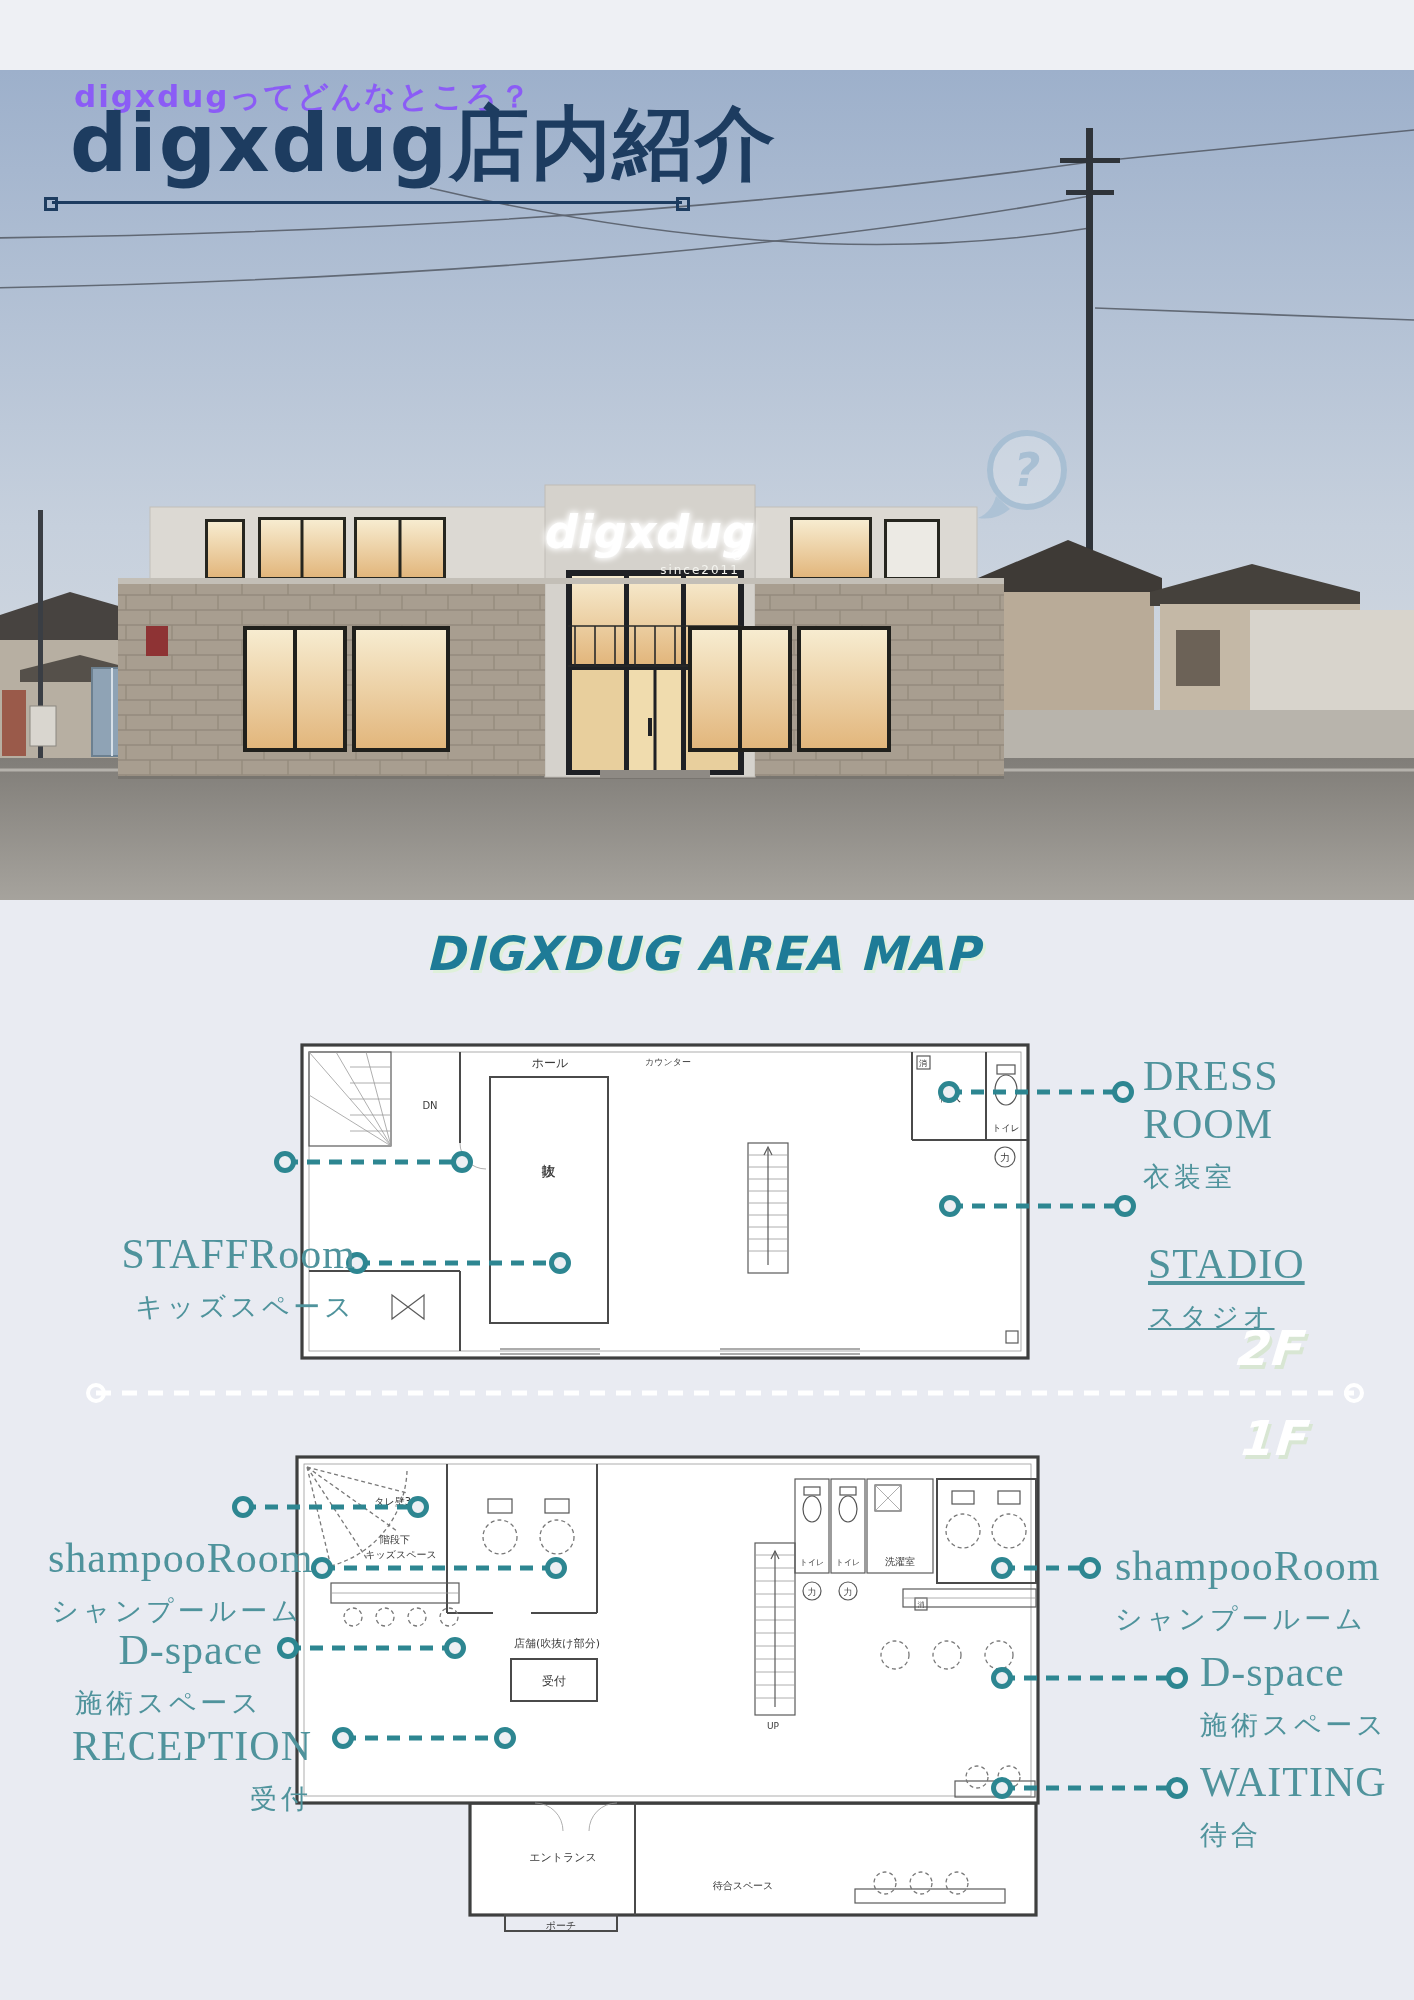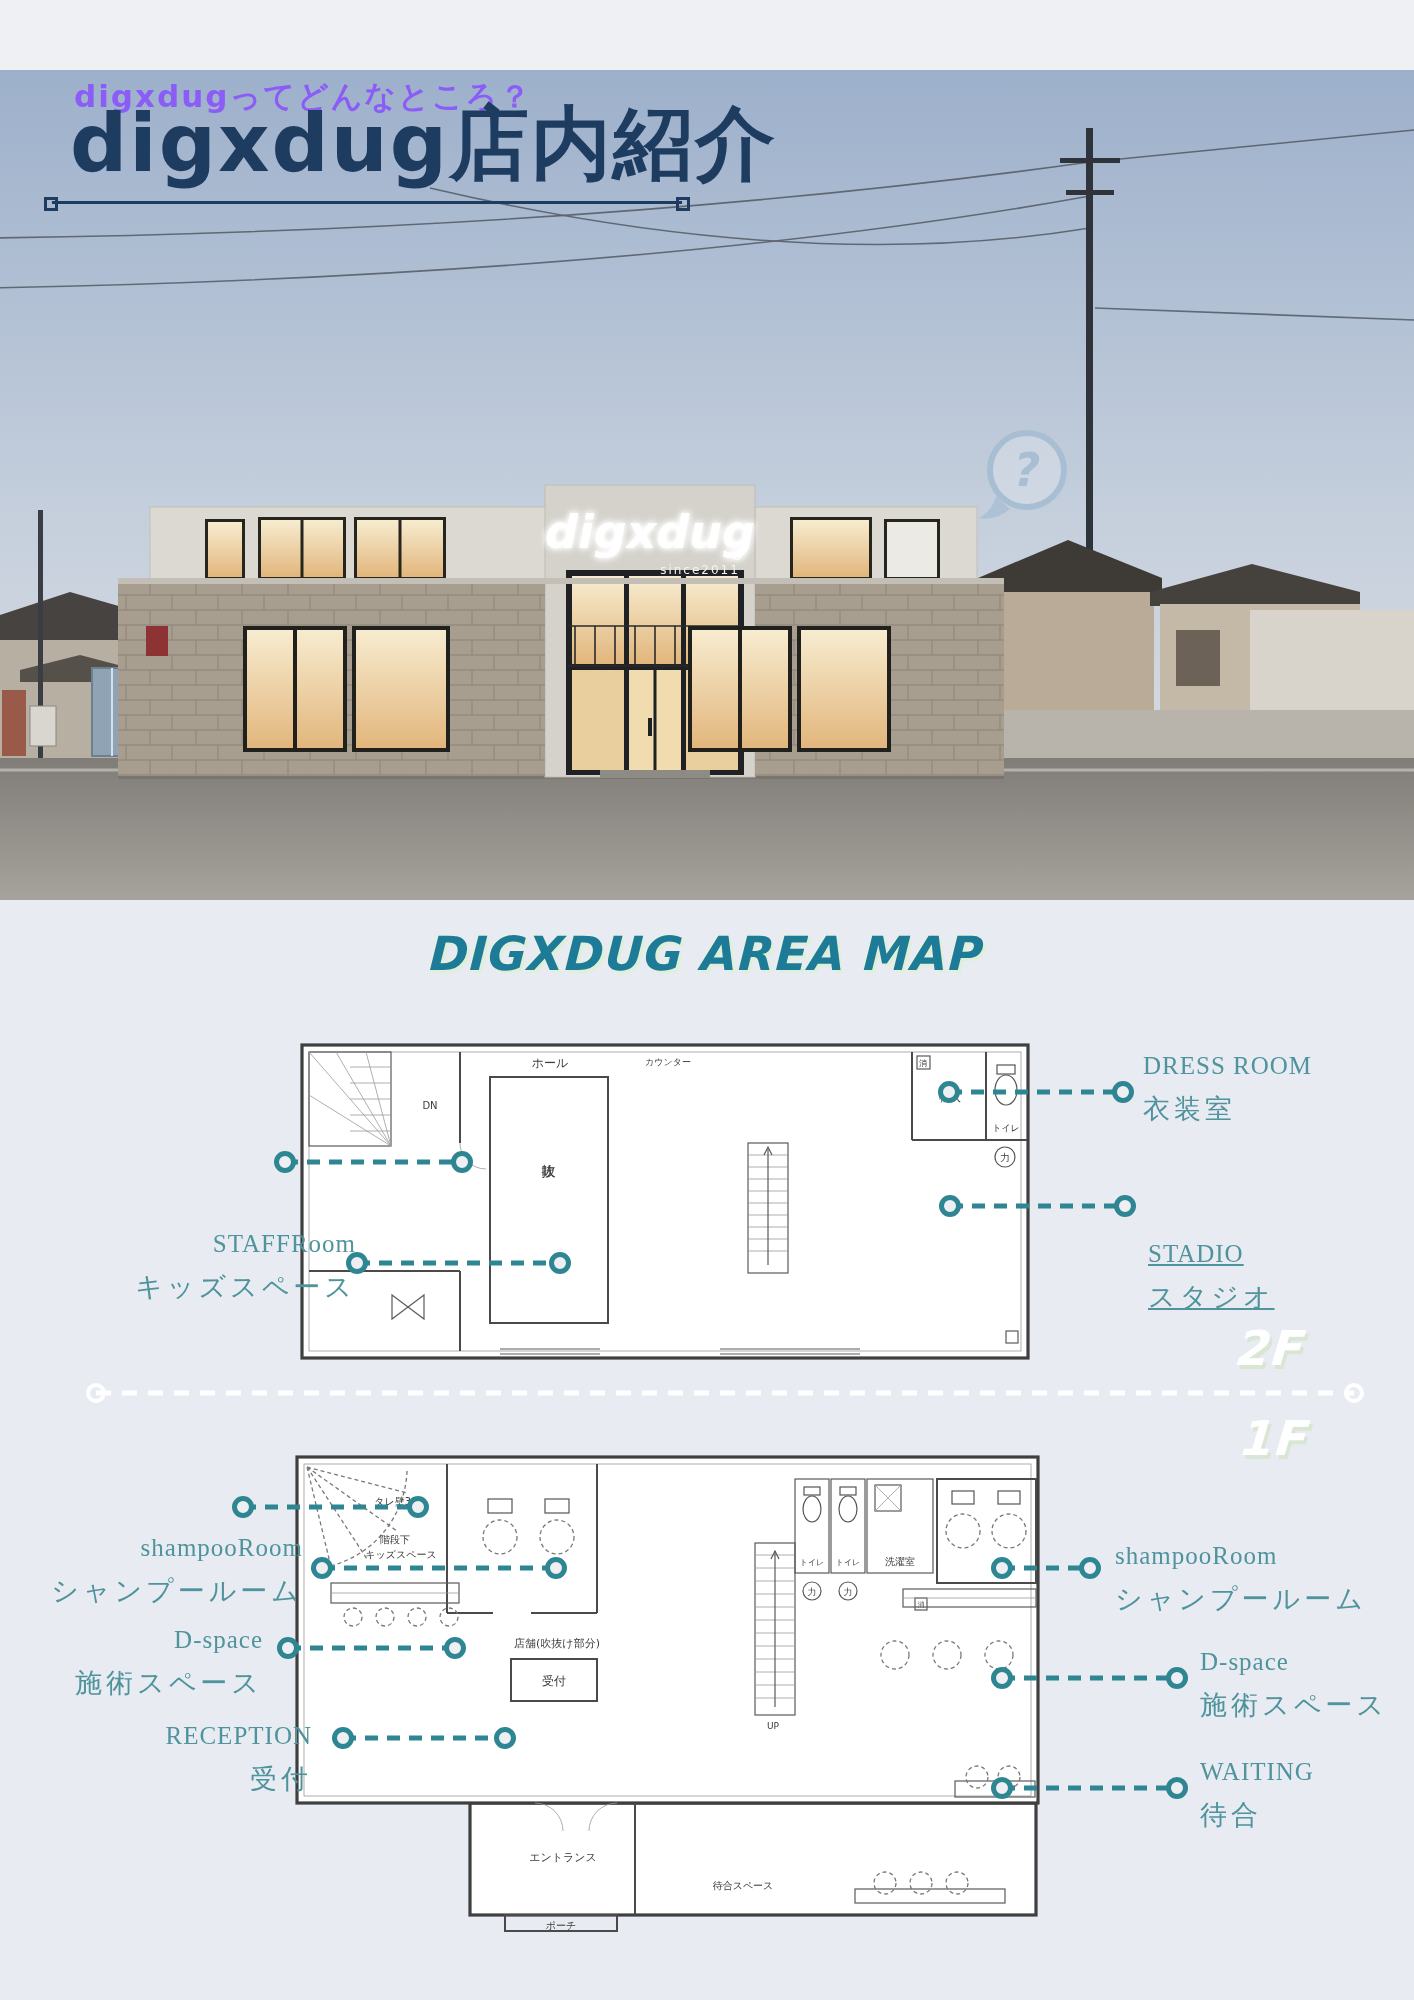--- a/index.html
+++ b/index.html
@@ -28,21 +28,21 @@
   .plan-2f{left:300px;top:1043px;}
   .plan-1f{left:295px;top:1455px;}
 
   .overlay-lines{position:absolute;left:0;top:0;width:1414px;height:2000px;pointer-events:none;z-index:6;}
   .lead{stroke:#2d8691;stroke-width:5;stroke-dasharray:13 9;fill:none;}
   .lead-dot{fill:#edeff3;stroke:#2d8691;stroke-width:5;}
   .div-line{stroke:#ffffff;stroke-width:5;stroke-dasharray:15 11;fill:none;}
   .div-dot{fill:none;stroke:#ffffff;stroke-width:4;}
 
   .map-label{position:absolute;z-index:7;color:#4f939c;font-family:"Liberation Serif","DejaVu Serif",serif;}
-  .map-label .lbl-en{font-size:25px;letter-spacing:1px;}
+  .map-label .lbl-en{font-size:42px;letter-spacing:1px;}
   .map-label .lbl-jp{font-size:27px;letter-spacing:4px;margin-top:11px;}
   .ta-r{text-align:right;} .ta-c{text-align:center;}
 
   
   .w3{stroke:#3e3f3f;stroke-width:3.2;fill:#ffffff;}
   .w2{stroke:#4a4a4a;stroke-width:2;fill:none;}
   .w1{stroke:#5a5a5a;stroke-width:1.2;fill:none;}
   .thin{stroke:#9a9a9a;stroke-width:.8;fill:none;}
   .dashc{stroke:#787878;stroke-width:1.3;fill:none;stroke-dasharray:4 3;}
   .fixt{stroke:#555;stroke-width:1.2;fill:#fff;}

